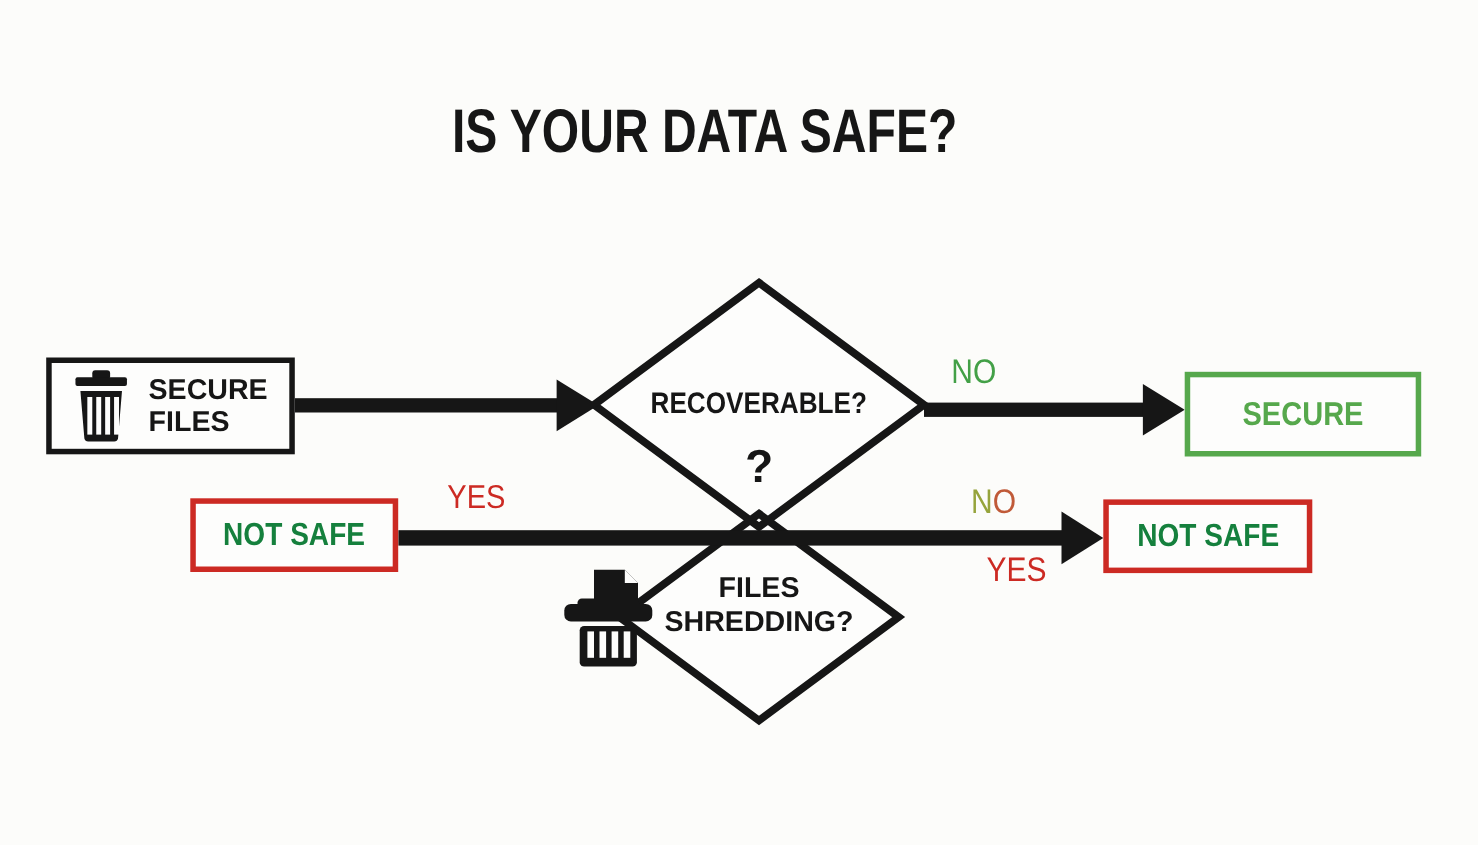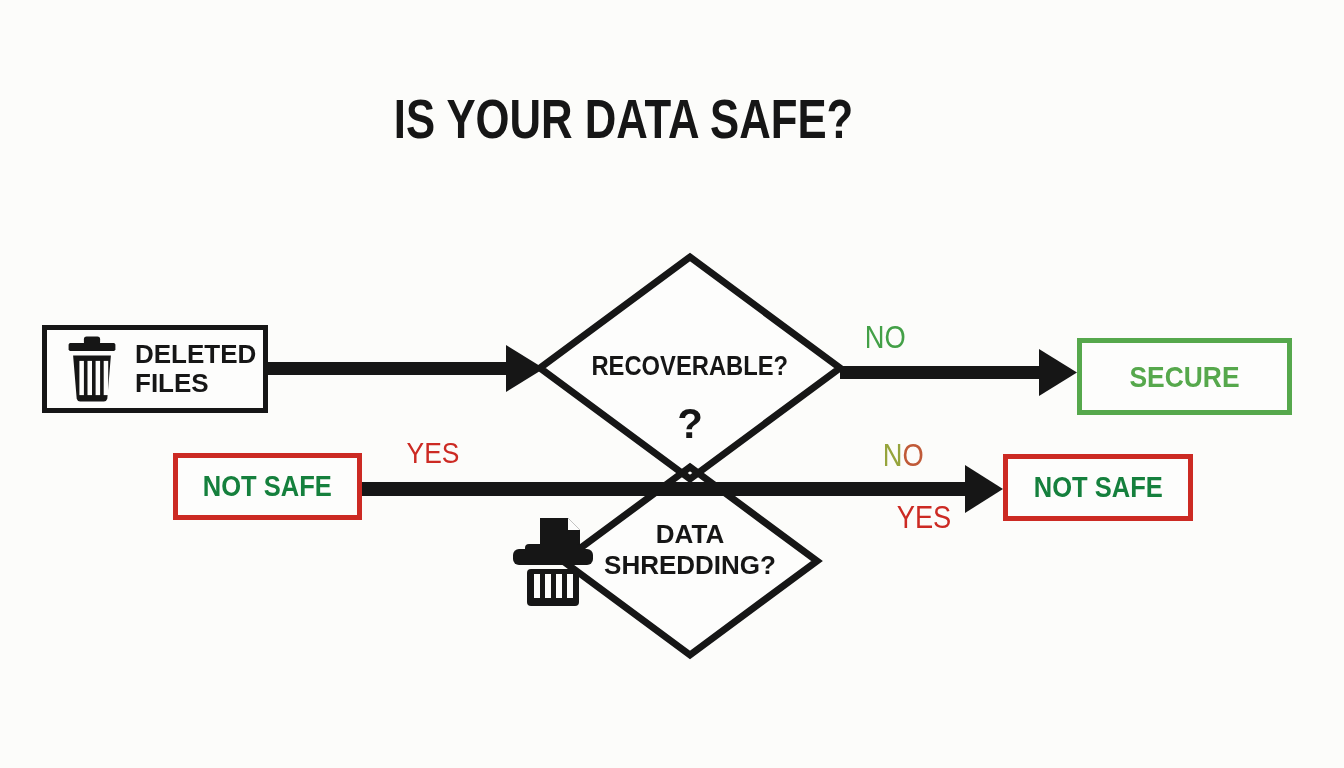--- a/index.html
+++ b/index.html
@@ -16,21 +16,21 @@
   .svg-layer {
     position: absolute;
     left: 0; top: 0;
     width: 1344px; height: 768px;
   }
 
   .abs { position: absolute; }
 
   
   .title {
-    left: 324px; top: 86px; width: 600px;
+    left: 341px; top: 86px; width: 600px;
     text-align: center;
     font-size: 56px;
     font-weight: 700;
     color: #161616;
     letter-spacing: 0px;
     white-space: nowrap;
   }
   .title .cond { display: inline-block; transform: scaleX(0.78); transform-origin: center; }
 
   
@@ -144,21 +144,21 @@
   <div class="abs node-box box-deleted">
     <svg width="54" height="66" viewBox="0 0 60 72">
       <rect x="21" y="0" width="18" height="9" rx="3" fill="#161616"></rect>
       <rect x="4" y="7" width="52" height="9" rx="2" fill="#161616"></rect>
       <path d="M9,21 h42 l-4,48 a4,4 0 0 1 -4,3 h-26 a4,4 0 0 1 -4,-3 z" fill="#161616"></path>
       <rect x="16" y="27" width="5" height="38" fill="#fdfdfc"></rect>
       <rect x="25" y="27" width="5" height="38" fill="#fdfdfc"></rect>
       <rect x="34" y="27" width="5" height="38" fill="#fdfdfc"></rect>
       <rect x="43" y="27" width="5" height="38" fill="#fdfdfc"></rect>
     </svg>
-    <div class="label">DELETED FILES</div>
+    <div class="label">SECURE FILES</div>
   </div>
 
   <div class="abs recoverable-label">
     <span class="cond">RECOVERABLE?</span>
   </div>
   <div class="abs qmark">?</div>
 
   <div class="abs branch-label no-top">
     <span class="cond">NO</span>
   </div>
@@ -168,21 +168,21 @@
   </div>
 
   <div class="abs node-box box-notsafe-left">
     <span class="notsafe-label"><span class="cond">NOT SAFE</span></span>
   </div>
 
   <div class="abs branch-label yes-left">
     <span class="cond">YES</span>
   </div>
 
-  <div class="abs shredding-label">DATA SHREDDING?</div>
+  <div class="abs shredding-label">FILES SHREDDING?</div>
 
   <div class="abs branch-label no-right">
     <span class="cond">
       <span style="color: rgb(150, 164, 60);">N</span><span style="color: rgb(192, 90, 56);">O</span>
     </span>
   </div>
 
   <div class="abs branch-label yes-right">
     <span class="cond">YES</span>
   </div>

